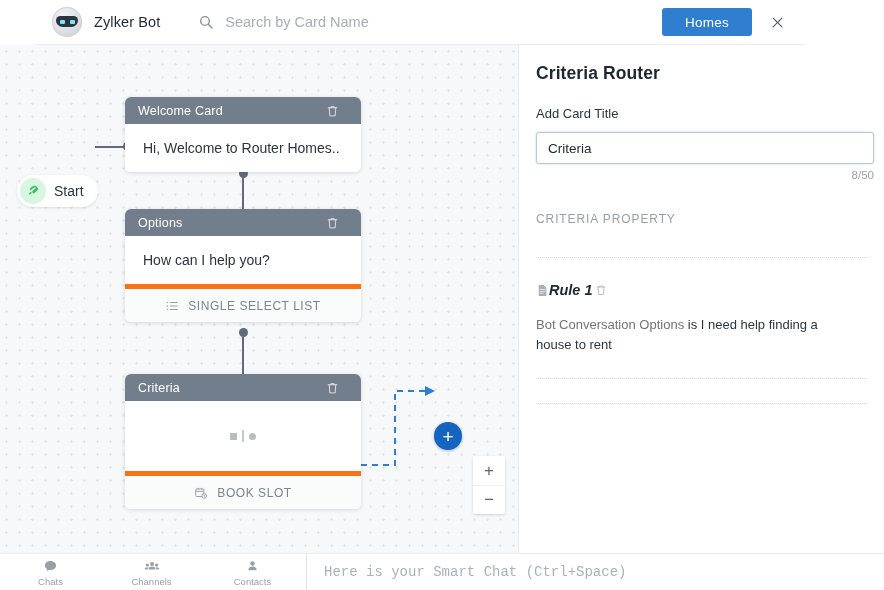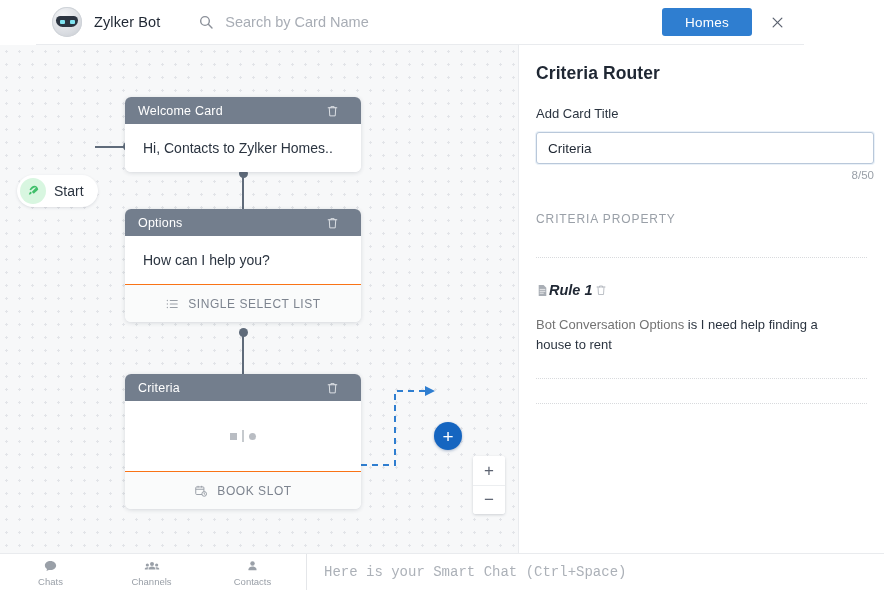--- a/index.html
+++ b/index.html
@@ -95,21 +95,21 @@
   .card-head {
     height: 27px; background: #737e8d;
     display: flex; align-items: center; padding: 0 22px 0 13px;
   }
   .card-title { color: #ffffff; font-size: 12.5px; letter-spacing: .2px; }
   .trash-icon { margin-left: auto; width: 13px; height: 14px; color: #e3e6ea; cursor: pointer; }
   .card-body {
     padding: 16px 18px; font-size: 14px; color: #2b3440; background: #ffffff;
   }
   .card-foot {
-    border-top: 1px solid #f97316; background: #fafbfb;
+    border-top: 5px solid #f97316; background: #fafbfb;
     height: 38px; display: flex; align-items: center; justify-content: center;
     gap: 9px; font-size: 12px; color: #7d848f; letter-spacing: .55px;
   }
   .foot-icon { width: 14px; height: 14px; color: #9aa0a8; flex: none; }
   .criteria-ph {
     height: 70px; display: flex; align-items: center; justify-content: center;
     gap: 5px; background: #ffffff;
   }
   .ph-sq { width: 7px; height: 7px; background: #b9bdc3; }
   .ph-bar { width: 1.5px; height: 12px; background: #c6cace; }
@@ -239,21 +239,21 @@
       <polygon points="425,341 435,346 425,351" fill="#2f7ed0"></polygon>
     </svg>
 
     <div class="card" style="top:52px;">
       <div class="card-head">
         <span class="card-title">Welcome Card</span>
         <svg class="trash-icon" viewBox="0 0 24 24" fill="none" stroke="currentColor" stroke-width="1.7">
           <path d="M4 6h16M9 6V4h6v2M6 6l1 15h10l1-15" stroke-linecap="round"></path>
         </svg>
       </div>
-      <div class="card-body">Hi, Contacts to Zylker Homes..</div>
+      <div class="card-body">Hi, Welcome to Router Homes..</div>
     </div>
 
     <div class="card" style="top:164px;">
       <div class="card-head">
         <span class="card-title">Options</span>
         <svg class="trash-icon" viewBox="0 0 24 24" fill="none" stroke="currentColor" stroke-width="1.7">
           <path d="M4 6h16M9 6V4h6v2M6 6l1 15h10l1-15" stroke-linecap="round"></path>
         </svg>
       </div>
       <div class="card-body">How can I help you?</div>

